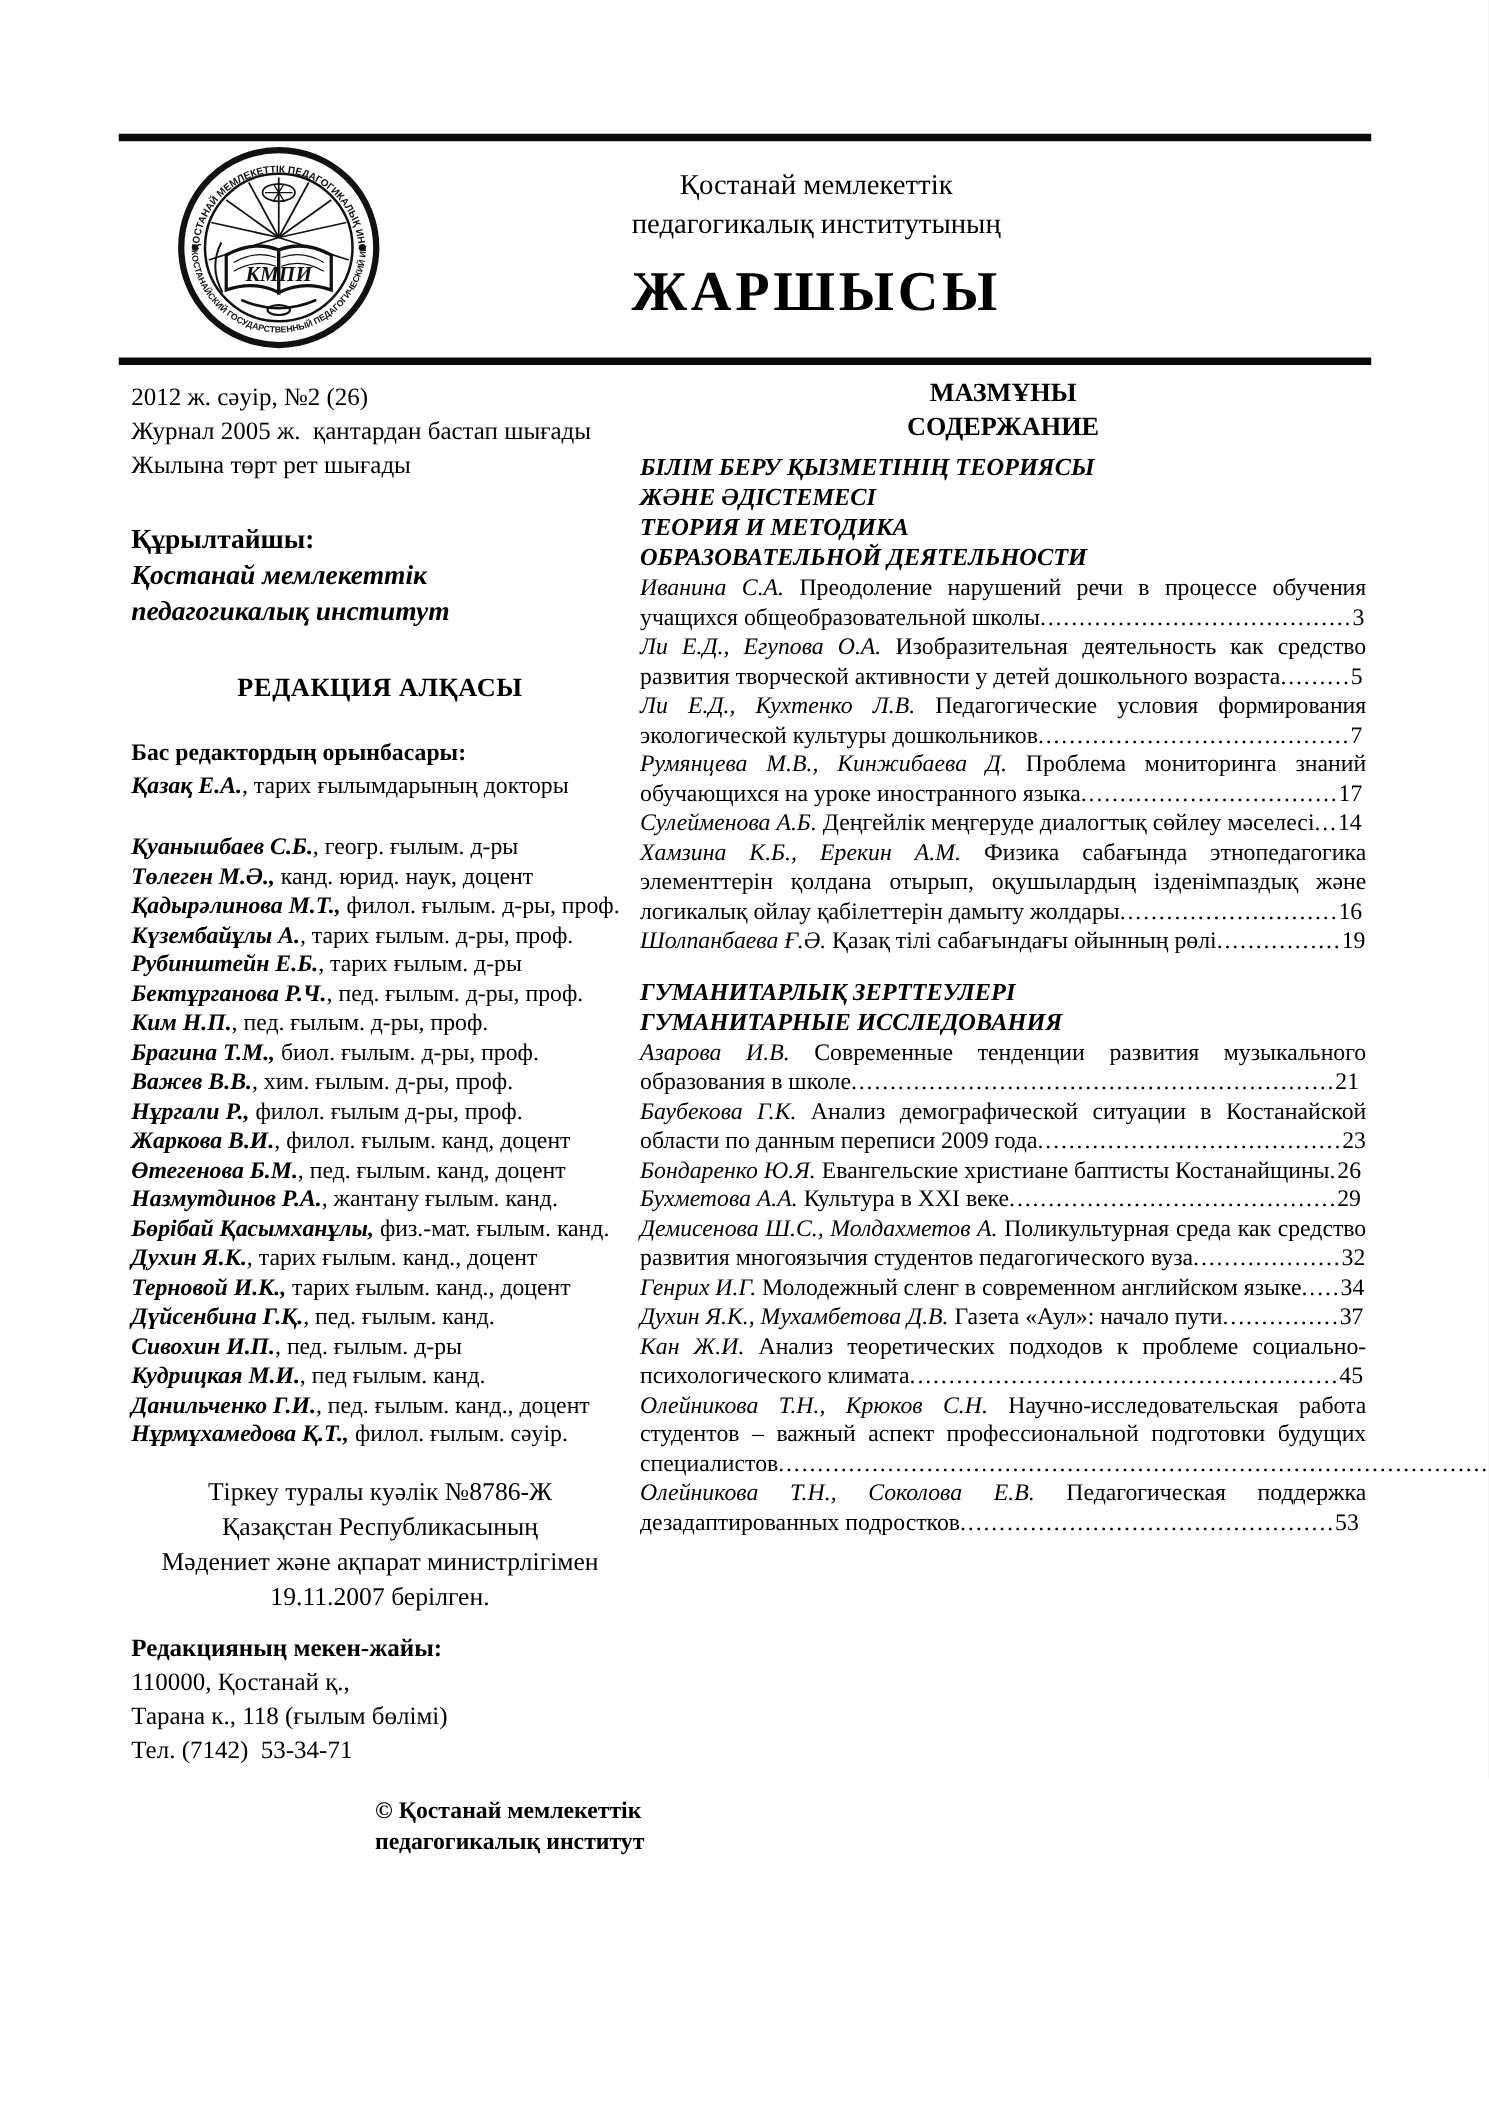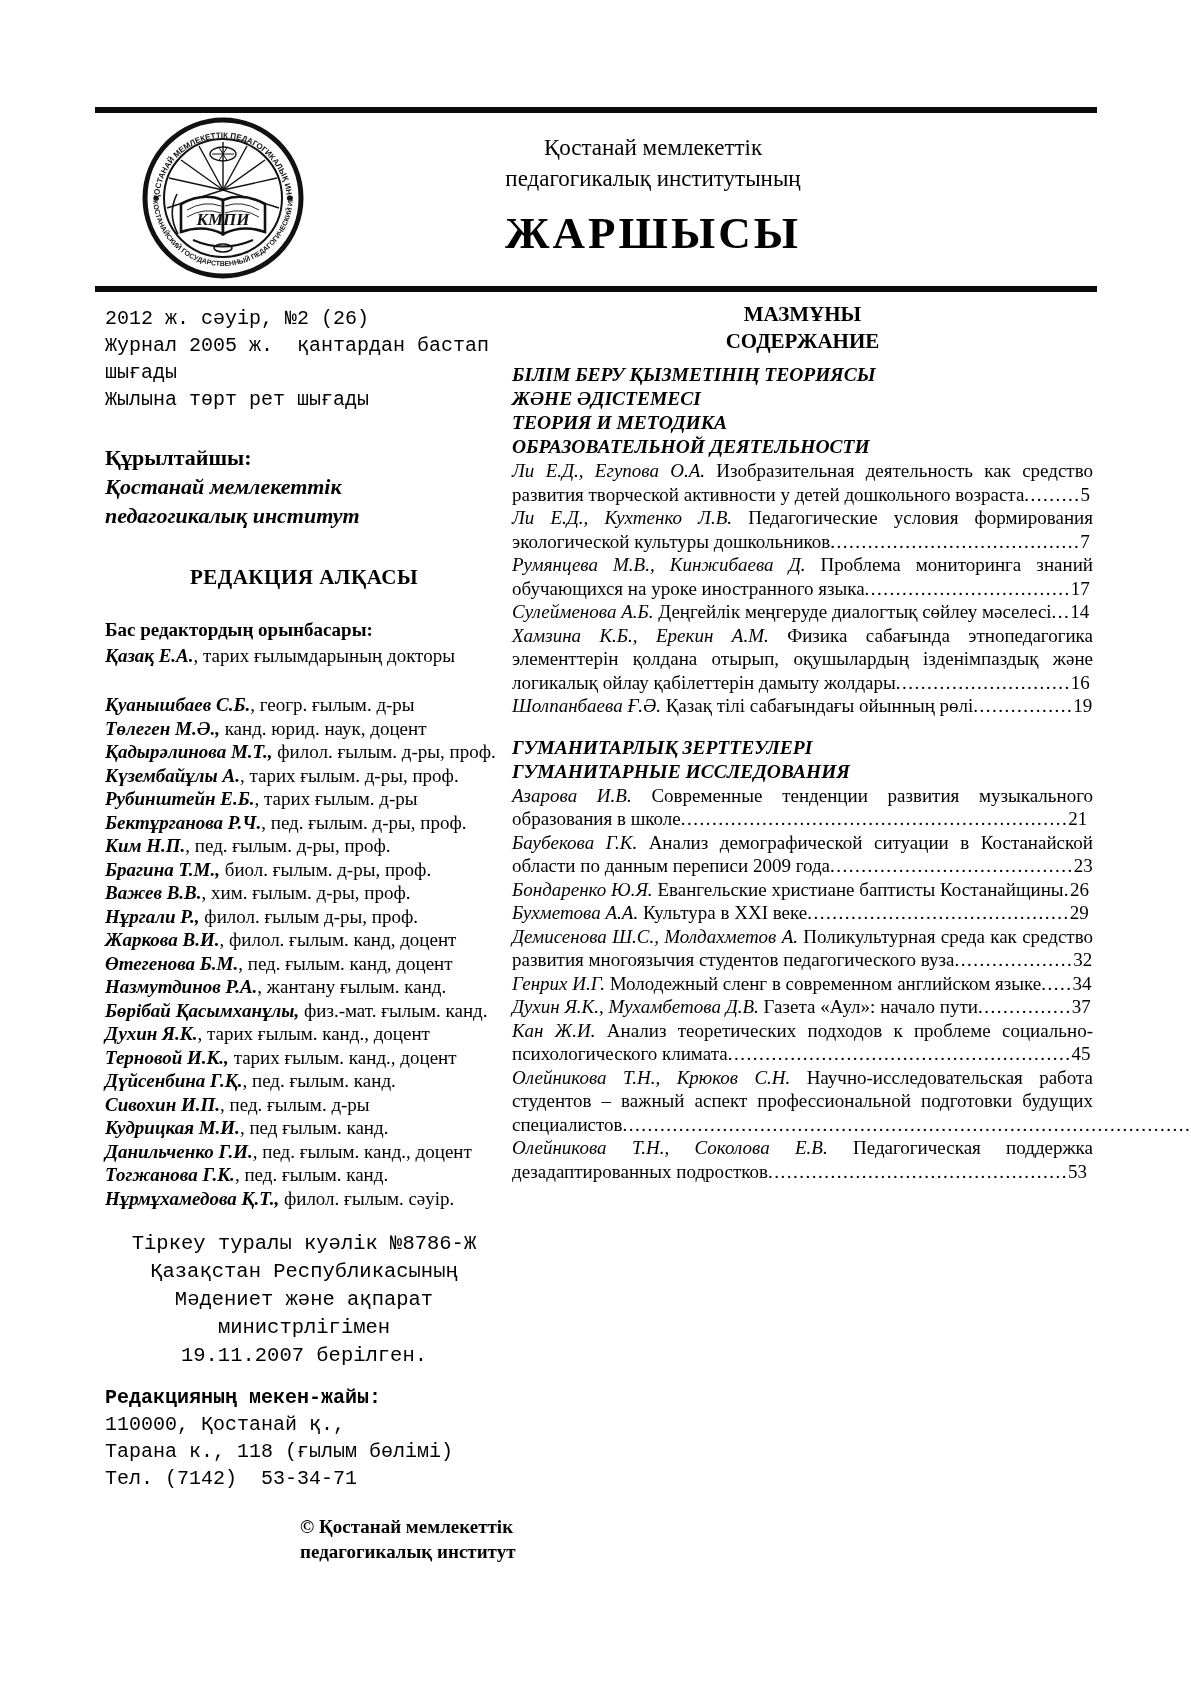--- a/index.html
+++ b/index.html
@@ -13,21 +13,21 @@
   .masthead{position:absolute;left:95px;top:116px;width:1002px;height:168px;display:flex;align-items:flex-start;}
   .logo-wrap{margin-left:46px;width:164px;height:164px;flex:none;}
   .mast-text{flex:1;text-align:center;padding-right:96px;padding-top:16px;}
   .mast-line{font-size:23px;line-height:31px;}
   .jtitle{margin-top:14px;font-size:45px;line-height:50px;font-weight:bold;letter-spacing:3px;}
 
   
   .col-left{position:absolute;left:105px;top:293px;width:398px;}
   .col-right{position:absolute;left:512px;top:293px;width:581px;}
 
-  .sans{font-family:Liberation Mono, monospace;}
+  .sans{font-family:Liberation Serif, serif;}
 
   .issue-block{margin-top:12px;font-size:20px;line-height:27px;}
   .founder-block{margin-top:30px;font-size:22px;line-height:29px;font-weight:bold;}
   .founder-name{font-style:italic;}
   .board-title{margin-top:34px;text-align:center;font-weight:bold;font-size:21px;line-height:27px;letter-spacing:0.5px;}
   .editor-para{margin-top:30px;font-size:19px;line-height:26px;text-align:justify;}
   .deputy-block{margin-top:26px;font-size:19px;line-height:26px;}
   .bold{font-weight:bold;}
   .bolditalic{font-weight:bold;font-style:italic;}
 
@@ -141,21 +141,20 @@
         <p class="member"><span class="mname">Жаркова В.И.</span><span class="mrest">, филол. ғылым. канд, доцент</span></p>
         <p class="member"><span class="mname">Өтегенова Б.М.</span><span class="mrest">, пед. ғылым. канд, доцент</span></p>
         <p class="member"><span class="mname">Назмутдинов Р.А.</span><span class="mrest">, жантану ғылым. канд.</span></p>
         <p class="member"><span class="mname">Бөрібай Қасымханұлы,</span><span class="mrest"> физ.-мат. ғылым. канд.</span></p>
         <p class="member"><span class="mname">Духин Я.К.</span><span class="mrest">, тарих ғылым. канд., доцент</span></p>
         <p class="member"><span class="mname">Терновой И.К.,</span><span class="mrest"> тарих ғылым. канд., доцент</span></p>
         <p class="member"><span class="mname">Дүйсенбина Г.Қ.</span><span class="mrest">, пед. ғылым. канд.</span></p>
         <p class="member"><span class="mname">Сивохин И.П.</span><span class="mrest">, пед. ғылым. д-ры</span></p>
         <p class="member"><span class="mname">Кудрицкая М.И.</span><span class="mrest">, пед ғылым. канд.</span></p>
         <p class="member"><span class="mname">Данильченко Г.И.</span><span class="mrest">, пед. ғылым. канд., доцент</span></p>
-        <p class="member"><span class="mname">Тогжанова Г.К.</span><span class="mrest">, пед. ғылым. канд.</span></p>
         <p class="member"><span class="mname">Нұрмұхамедова Қ.Т.,</span><span class="mrest"> филол. ғылым. сәуір.</span></p>
       </div>
 
     <div class="registration sans">
       <div>Тіркеу туралы куәлік №8786-Ж</div>
       <div>Қазақстан Республикасының</div>
       <div>Мәдениет және ақпарат министрлігімен</div>
       <div>19.11.2007 берілген.</div>
     </div>
 
@@ -178,20 +177,21 @@
       <div>СОДЕРЖАНИЕ</div>
     </div>
 
     <div class="sec-heading">
       <p>БІЛІМ БЕРУ ҚЫЗМЕТІНІҢ ТЕОРИЯСЫ</p>
       <p>ЖӘНЕ ӘДІСТЕМЕСІ</p>
       <p>ТЕОРИЯ И МЕТОДИКА</p>
       <p>ОБРАЗОВАТЕЛЬНОЙ ДЕЯТЕЛЬНОСТИ</p>
     </div>
     <div class="entries" id="entries-0">
+        <p class="toc-entry"><i class="authors">Иванина С.А.</i><span class="etitle"> Преодоление нарушений речи в процессе обучения учащихся общеобразовательной школы</span><span class="dots">........................................</span><span class="pg">3</span></p>
         <p class="toc-entry"><i class="authors">Ли Е.Д., Егупова О.А.</i><span class="etitle"> Изобразительная деятельность как средство развития творческой активности у детей дошкольного возраста</span><span class="dots">.........</span><span class="pg">5</span></p>
         <p class="toc-entry"><i class="authors">Ли Е.Д., Кухтенко Л.В.</i><span class="etitle"> Педагогические условия формирования экологической культуры дошкольников</span><span class="dots">........................................</span><span class="pg">7</span></p>
         <p class="toc-entry"><i class="authors">Румянцева М.В., Кинжибаева Д.</i><span class="etitle"> Проблема мониторинга знаний обучающихся на уроке иностранного языка</span><span class="dots">.................................</span><span class="pg">17</span></p>
         <p class="toc-entry"><i class="authors">Сулейменова А.Б.</i><span class="etitle"> Деңгейлік меңгеруде диалогтық сөйлеу мәселесі</span><span class="dots">...</span><span class="pg">14</span></p>
         <p class="toc-entry"><i class="authors">Хамзина К.Б., Ерекин А.М.</i><span class="etitle"> Физика сабағында этнопедагогика элементтерін қолдана отырып, оқушылардың ізденімпаздық және логикалық ойлау қабілеттерін дамыту жолдары</span><span class="dots">............................</span><span class="pg">16</span></p>
         <p class="toc-entry"><i class="authors">Шолпанбаева Ғ.Ә.</i><span class="etitle"> Қазақ тілі сабағындағы ойынның рөлі</span><span class="dots">................</span><span class="pg">19</span></p>
       </div>
 
     <div class="sec-heading sec2">
       <p>ГУМАНИТАРЛЫҚ ЗЕРТТЕУЛЕРІ</p>

